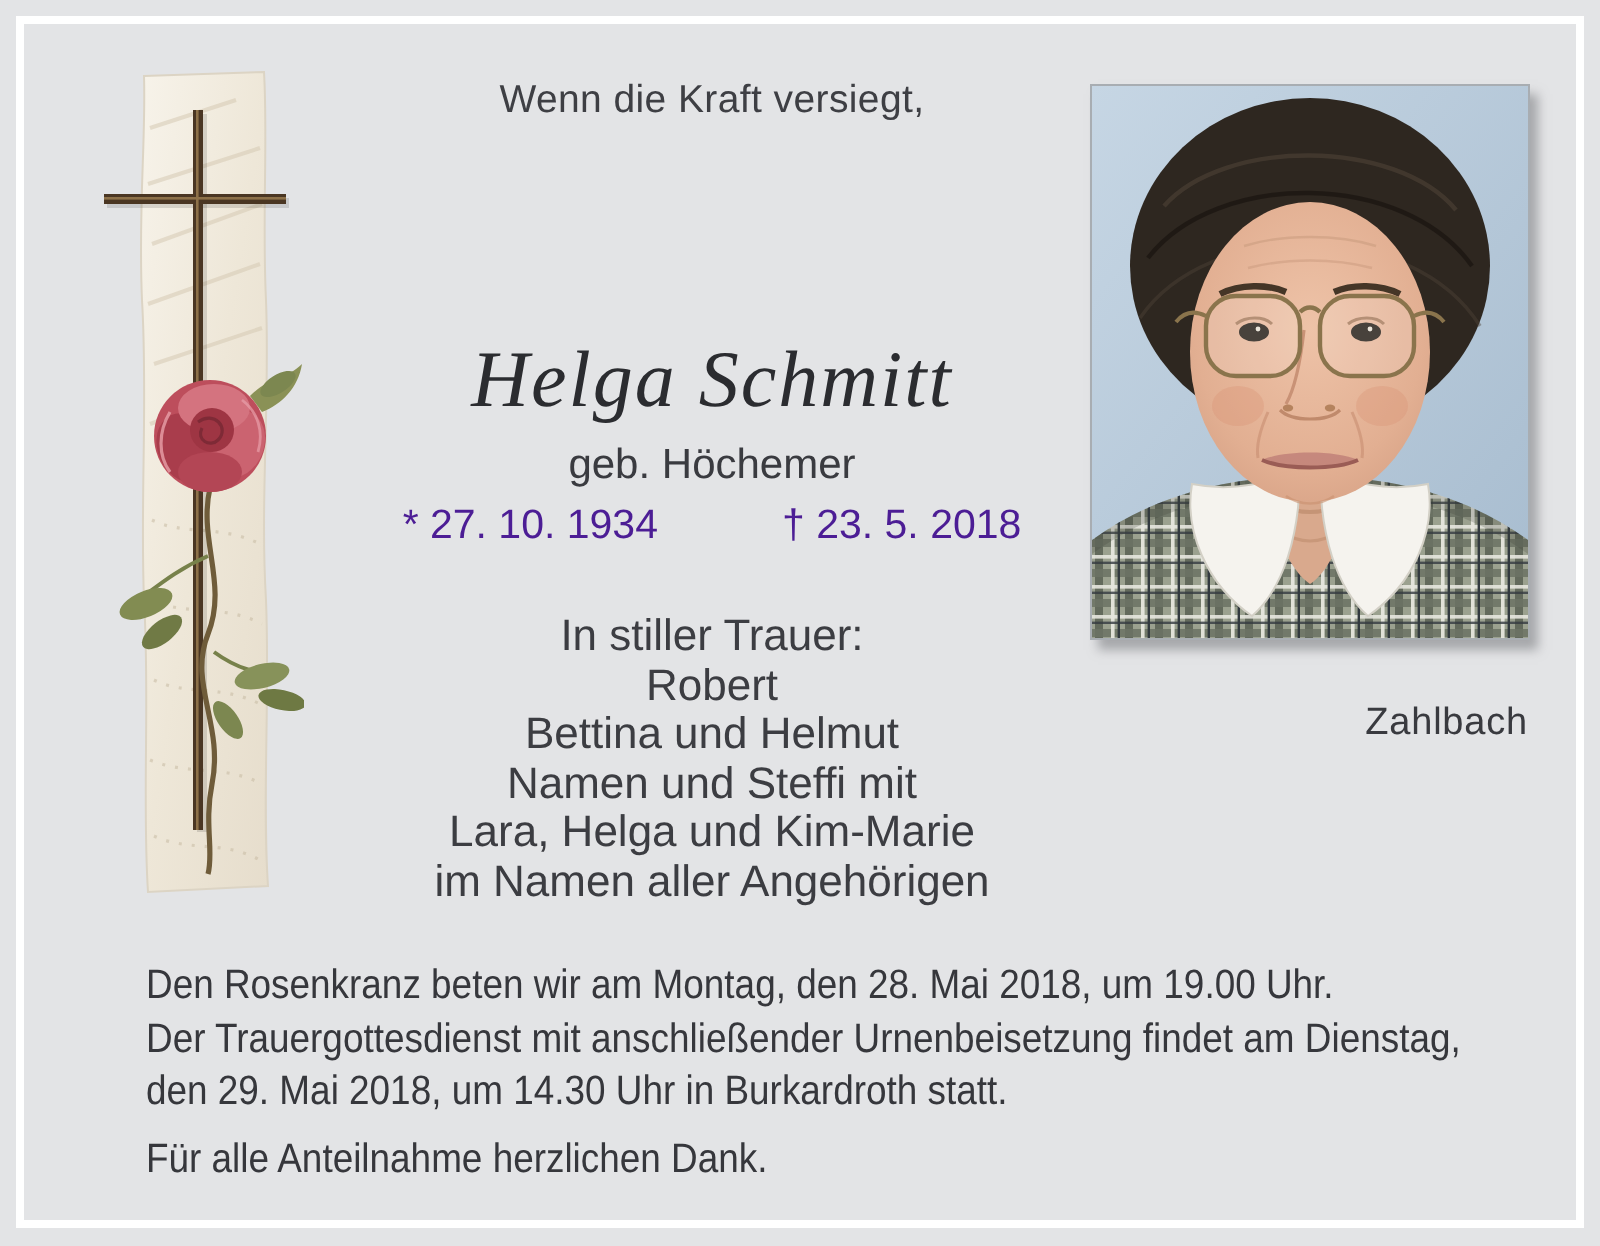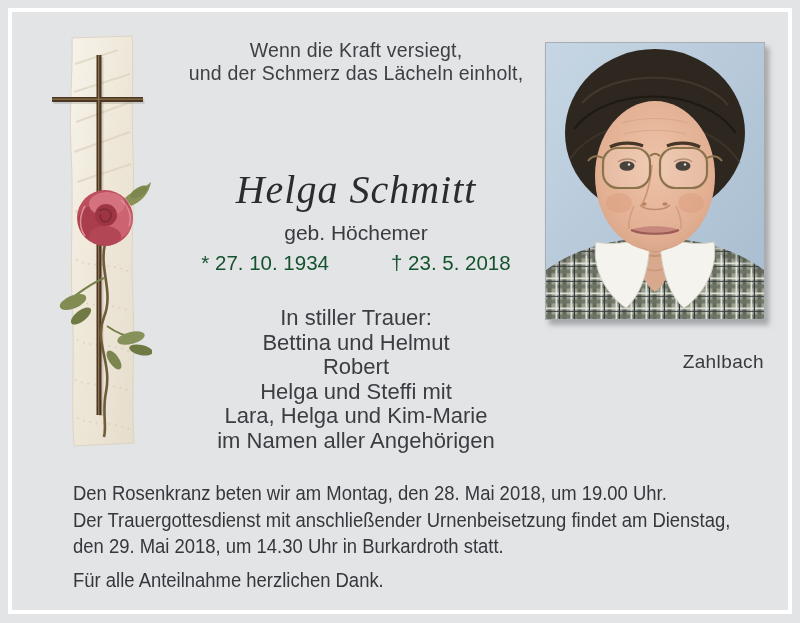--- a/index.html
+++ b/index.html
@@ -14,21 +14,21 @@
     border:4px solid #ffffff;pointer-events:none;
   }
   .artwork{position:absolute;left:44px;top:30px;width:108px;height:420px;}
   .centercol{position:absolute;left:156px;width:400px;text-align:center;}
   .poem{top:39px;font-size:19.5px;line-height:23.3px;color:#3e3f44;letter-spacing:.2px;}
   .name{
     top:166px;font-family:"Liberation Serif",serif;font-style:italic;
     font-size:40px;line-height:48px;color:#2b2c30;letter-spacing:1px;
   }
   .maiden{top:221px;font-size:21px;color:#3a3b40;}
-  .dates{top:251px;font-size:20.5px;color:#14532d;}
+  .dates{top:251px;font-size:20.5px;color:#4c1d95;}
   .dates .gap{display:inline-block;width:62px;}
   .mourners{top:306px;font-size:22px;line-height:24.6px;color:#3c3d42;}
   .photo{
     position:absolute;left:545px;top:42px;width:218px;height:276px;
     border:1px solid #a8adb2;
     box-shadow:4px 5px 5px rgba(116,118,122,.55);
     background:#b7c9da;
   }
   .photo svg{display:block;}
   .caption{
@@ -114,35 +114,34 @@
         <circle cx="1" cy="-3" r="11" fill="#9e3543"></circle>
         <path d="M-6,-7 C2,-13 10,-4 4,2 C0,6 -7,2 -4,-4" stroke="#7e2a36" stroke-width="1.6" fill="none"></path>
         <path d="M-20,-12 C-26,-2 -26,10 -20,18" stroke="#e8a0a9" stroke-width="1.6" fill="none" opacity=".8"></path>
         <path d="M16,-18 C24,-12 27,-2 24,8" stroke="#e8a0a9" stroke-width="1.4" fill="none" opacity=".7"></path>
       </g>
     </g>
   </svg>
 
   <div class="centercol poem">
     <div>Wenn die Kraft versiegt,</div>
-    <div>und der Schmerz das Lächeln einholt,</div>
   </div>
 
   <div class="centercol maiden">geb. Höchemer</div>
   <div class="centercol name">Helga Schmitt</div>
 
   <div class="centercol dates">
     <span>* 27. 10. 1934</span><span class="gap"></span><span>† 23. 5. 2018</span>
   </div>
 
   <div class="centercol mourners">
     <div>In stiller Trauer:</div>
+    <div>Robert</div>
     <div>Bettina und Helmut</div>
-    <div>Robert</div>
-    <div>Helga und Steffi mit</div>
+    <div>Namen und Steffi mit</div>
     <div>Lara, Helga und Kim-Marie</div>
     <div>im Namen aller Angehörigen</div>
   </div>
 
   <div class="photo">
     <svg viewBox="0 0 218 276" width="218" height="276" aria-hidden="true">
       <defs>
         <linearGradient id="pbg" x1="0" y1="0" x2="1" y2="1">
           <stop offset="0" stop-color="#c6d6e4"></stop>
           <stop offset="1" stop-color="#a7bccf"></stop>

